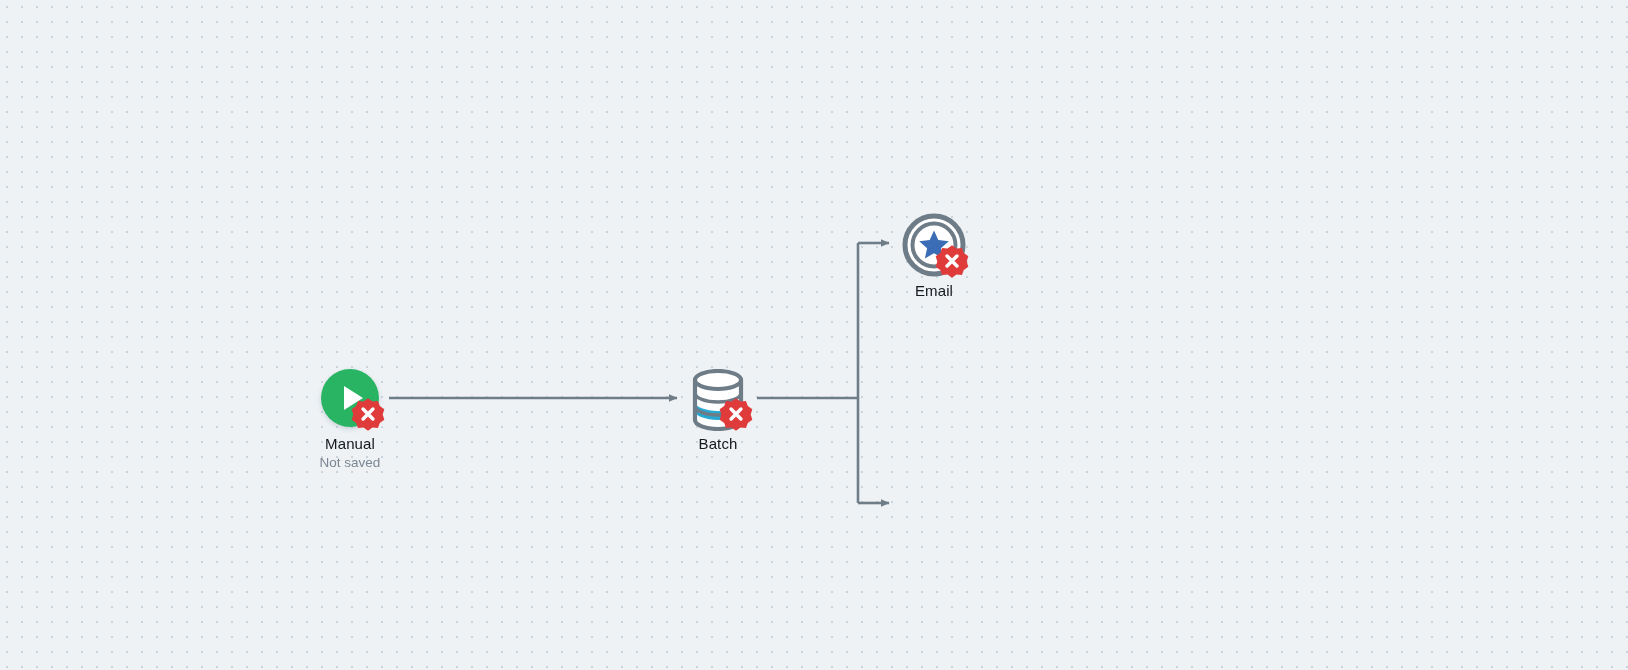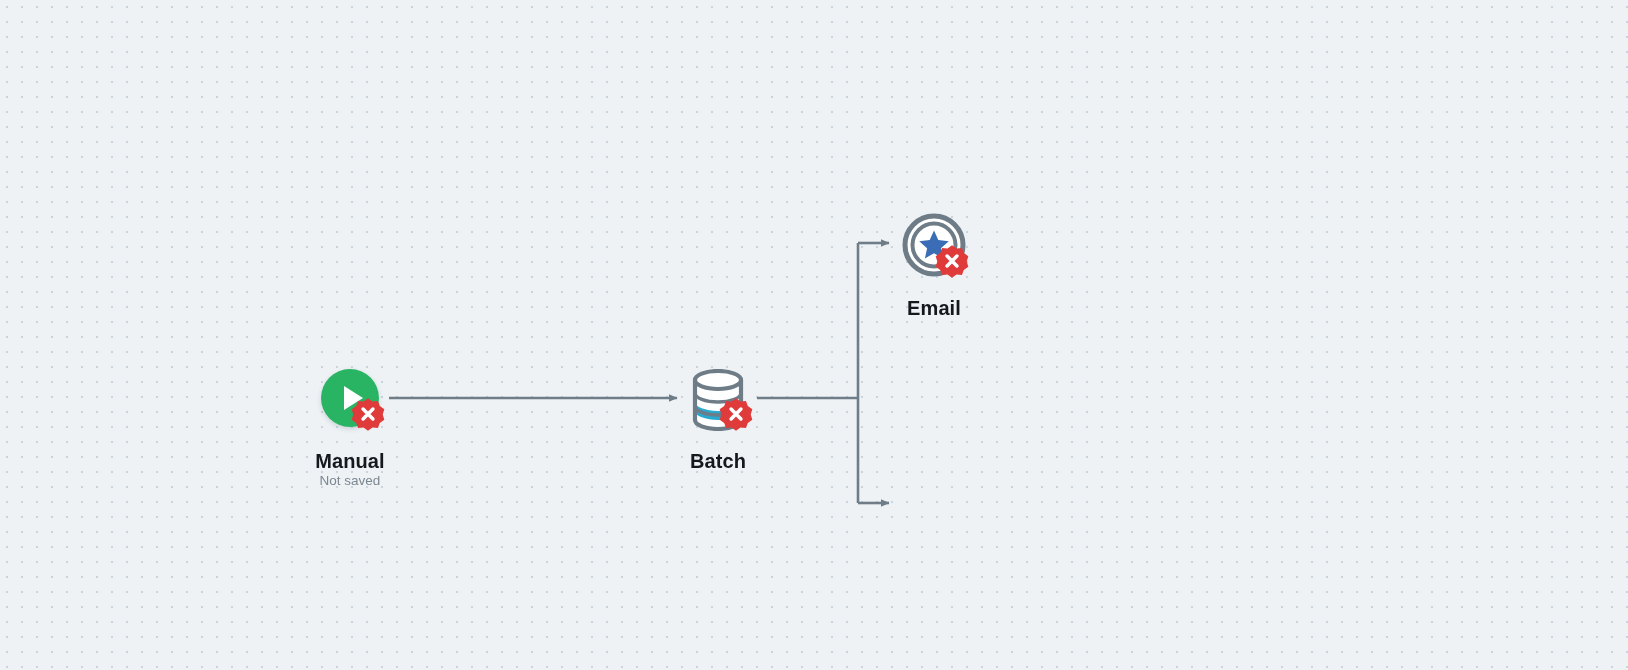--- a/index.html
+++ b/index.html
@@ -41,23 +41,23 @@
     text-align: center;
     user-select: none;
   }
   .node-icon-wrap {
     position: relative;
     width: 70px;
     height: 70px;
     margin: 0 auto;
   }
   .node-label {
-    margin-top: 19px;
-    font-size: 20px;
-    font-weight: bold;
+    margin-top: 1px;
+    font-size: 15px;
+    font-weight: normal;
     color: #15181c;
     line-height: 19px;
     letter-spacing: .1px;
   }
   .node-sublabel {
     margin-top: 1px;
     font-size: 13.5px;
     font-weight: normal;
     color: #7b8792;
     line-height: 17px;

